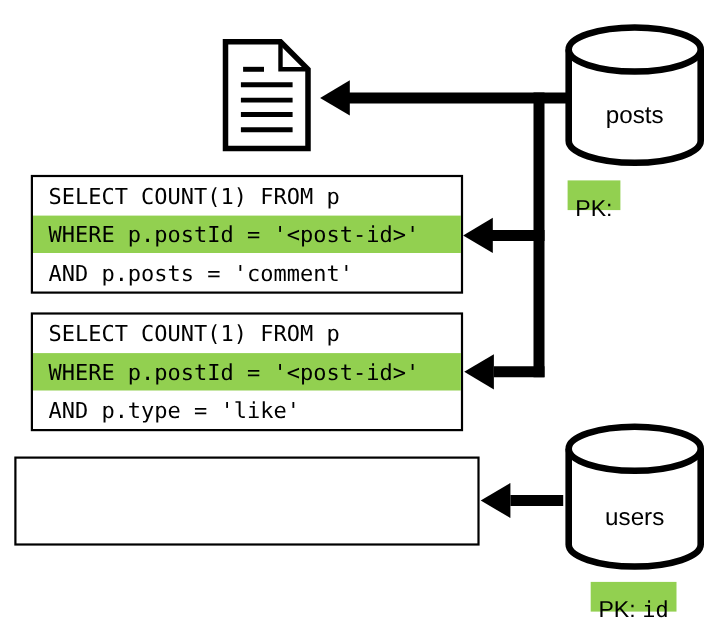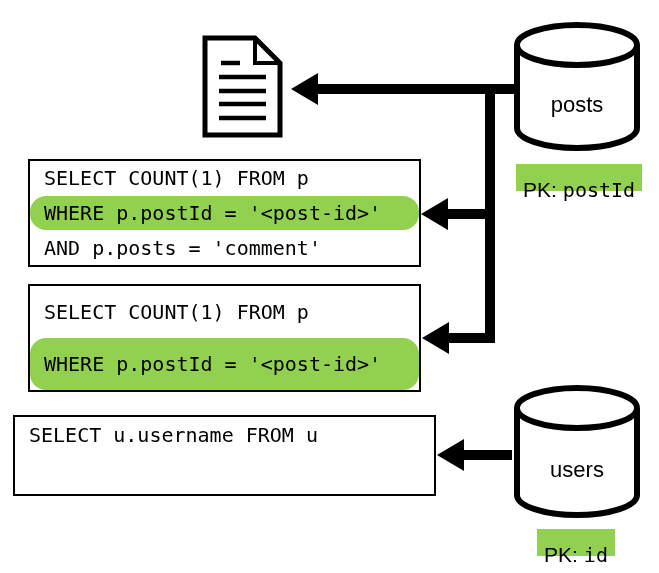--- a/index.html
+++ b/index.html
@@ -34,21 +34,21 @@
     font-family: "DejaVu Sans Mono", "Liberation Mono", monospace;
     font-size: 20px;
     color: var(--ink, #000);
   }
   .qline {
     display: flex;
     align-items: center;
     padding-left: 14px;
     white-space: pre;
   }
-  .qline.hl { background: var(--hl, #92d050); border-radius: 16px; }
+  .qline.hl { background: var(--hl, #92d050); }
 
   #q1, #q2 { left: 28px; width: 393px; height: 108px; }
   #q1 { top: 159px; }
   #q2 { top: 284px; }
   #q1 .qline, #q2 .qline { flex: 1 1 0; }
 
   #q3 { left: 13px; top: 415px; width: 423px; height: 81px; }
   #q3 .row-top { height: 36px; }
   #q3 .qline.hl { height: 33px; }
 
@@ -130,31 +130,30 @@
 
   <div class="qbox" id="q1">
     <div class="qline">SELECT COUNT(1) FROM p</div>
     <div class="qline hl">WHERE p.postId = '&lt;post-id&gt;'</div>
     <div class="qline">AND p.posts = 'comment'</div>
   </div>
 
   <div class="qbox" id="q2">
     <div class="qline">SELECT COUNT(1) FROM p</div>
     <div class="qline hl">WHERE p.postId = '&lt;post-id&gt;'</div>
+    <div class="qline">AND p.type = 'like'</div>
   </div>
 
   <div class="qbox" id="q3">
-    <div class="qline row-top">SELECT u.username FROM u</div>
   </div>
 
   <div class="db-label" id="users-label">users</div>
   <div class="db-label" id="posts-label">posts</div>
 
   <div class="pk-badge" id="posts-pk">
     <span>PK:</span>
-      <span class="pk-value">postId</span>
   </div>
   <div class="pk-badge" id="users-pk">
     <span>PK:</span>
       <span class="pk-value">id</span>
   </div>
 
 </div>
 
 </body></html>

